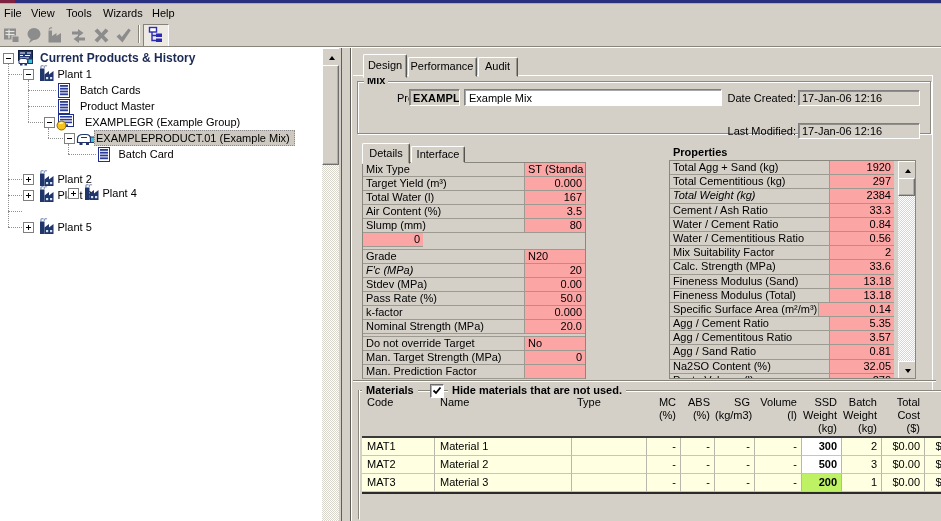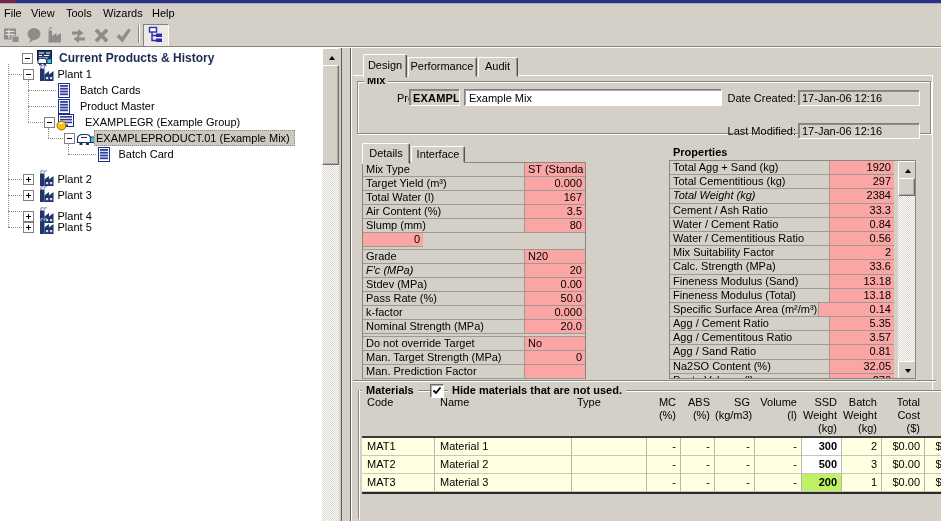--- a/index.html
+++ b/index.html
@@ -98,21 +98,21 @@
       <div class="doth" style="left: 27.5px; top: 74px; width: 15px;"></div>
       <div class="doth" style="left: 27.5px; top: 58px; width: 28.5px;"></div>
       <div class="doth" style="left: 27.5px; top: 42px; width: 28.5px;"></div>
       <div class="dotv" style="left: 27.5px; top: 32px; height: 42px;"></div>
       <div class="doth" style="left: 7.5px; top: 179px; width: 14.5px;"></div>
       <div class="doth" style="left: 7.5px; top: 163px; width: 14.5px;"></div>
       <div class="doth" style="left: 7.5px; top: 147px; width: 14.5px;"></div>
       <div class="doth" style="left: 7.5px; top: 131px; width: 14.5px;"></div>
       <div class="doth" style="left: 7.5px; top: 26px; width: 14.5px;"></div>
       <div class="dotv" style="left: 7.5px; top: 16px; height: 163px;"></div>
-      <div class="trow" style="top: 2px; width: 358px; margin-left: 19px;">
+      <div class="trow" style="top: 2px; width: 358px;">
         <span class="expand" style="left:3px;top:3px;">
           <i style="left:2px;top:4px;width:5px;height:1px;"></i>
         </span>
         <span style="position:absolute;left:17px;top:0px;"><svg width="17" height="17" viewBox="0 0 17 17">
      <rect x="1.5" y="0.5" width="14" height="10" fill="#20356b" stroke="#0d1c3d"></rect>
      <g stroke="#fff" stroke-width="1">
               <line x1="3" y1="3" x2="8" y2="3"></line>
               <line x1="10" y1="3" x2="14" y2="3"></line>
      <line x1="3" y1="5.5" x2="6" y2="5.5"></line>
               <line x1="8" y1="5.5" x2="13" y2="5.5"></line>
@@ -225,21 +225,21 @@
         </span>
         <span style="position:absolute;left:37px;top:0px;"><svg width="20" height="19" viewBox="0 0 20 19" style="margin-top:-2px;">
      <path d="M4.5 4.5 C3 3 4 1 6.5 1.8 M7.5 4 C6.5 2.2 8.5 1 10 2" stroke="#8d9cc0" stroke-width="1.3" fill="none"></path>
      <rect x="3" y="4.5" width="4.5" height="12.5" fill="#20356b"></rect>
      <path d="M7.5 17 L7.5 10.5 L12 7 L12 10.5 L16.5 7 L16.5 17 Z" fill="#20356b"></path>
      <rect x="9" y="13" width="2.2" height="2.2" fill="#cfe2ef"></rect>
             <rect x="13" y="13" width="2.2" height="2.2" fill="#cfe2ef"></rect>
    </svg></span>
         <span style="position:absolute;left:57.5px;top:0;">Plant 3</span>
       </div>
-      <div class="trow" style="top: 160px; width: 322px;">
+      <div class="trow" style="top: 137px; width: 322px; margin-left: 45px;">
         <span class="expand" style="left:23px;top:3px;">
           <i style="left:2px;top:4px;width:5px;height:1px;"></i>
           <i style="left:4px;top:2px;width:1px;height:5px;"></i>
         </span>
         <span style="position:absolute;left:37px;top:0px;"><svg width="20" height="19" viewBox="0 0 20 19" style="margin-top:-2px;">
      <path d="M4.5 4.5 C3 3 4 1 6.5 1.8 M7.5 4 C6.5 2.2 8.5 1 10 2" stroke="#8d9cc0" stroke-width="1.3" fill="none"></path>
      <rect x="3" y="4.5" width="4.5" height="12.5" fill="#20356b"></rect>
      <path d="M7.5 17 L7.5 10.5 L12 7 L12 10.5 L16.5 7 L16.5 17 Z" fill="#20356b"></path>
      <rect x="9" y="13" width="2.2" height="2.2" fill="#cfe2ef"></rect>
             <rect x="13" y="13" width="2.2" height="2.2" fill="#cfe2ef"></rect>

